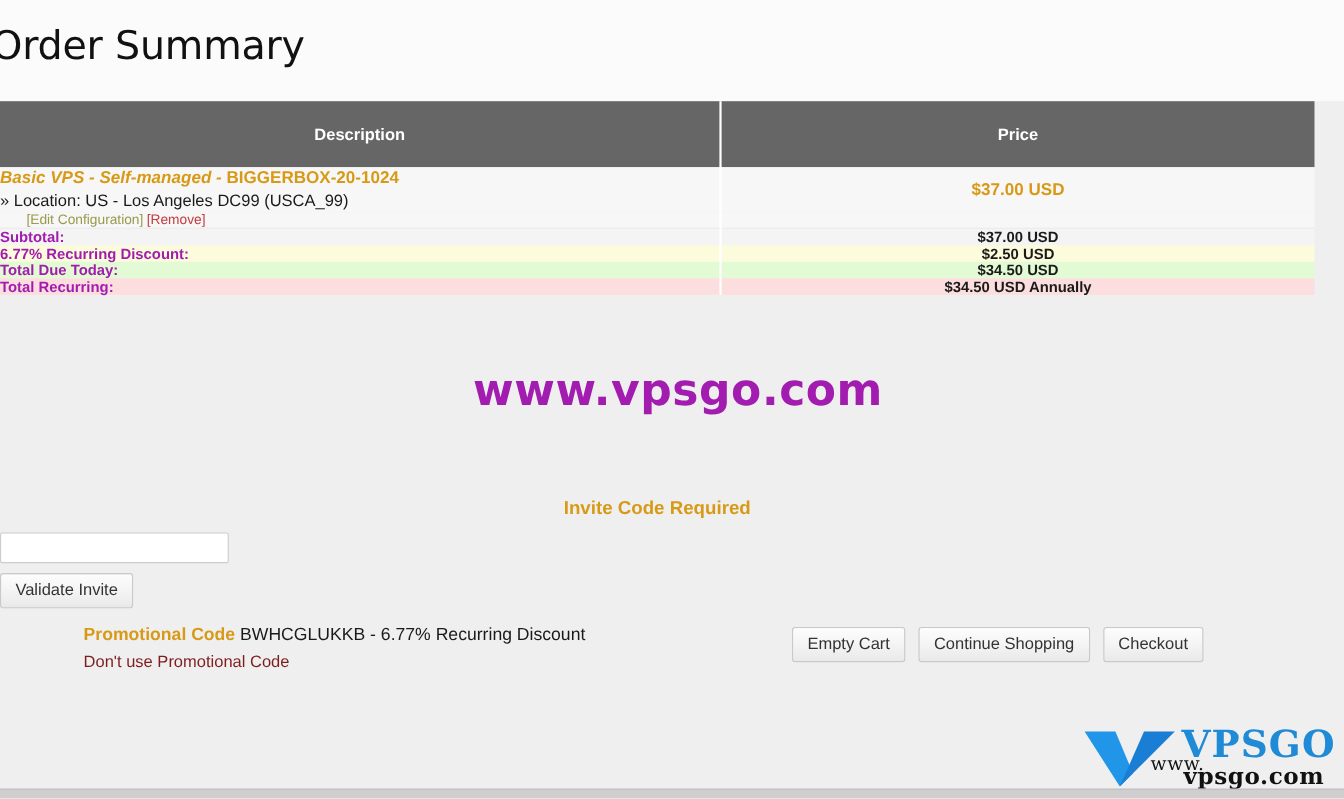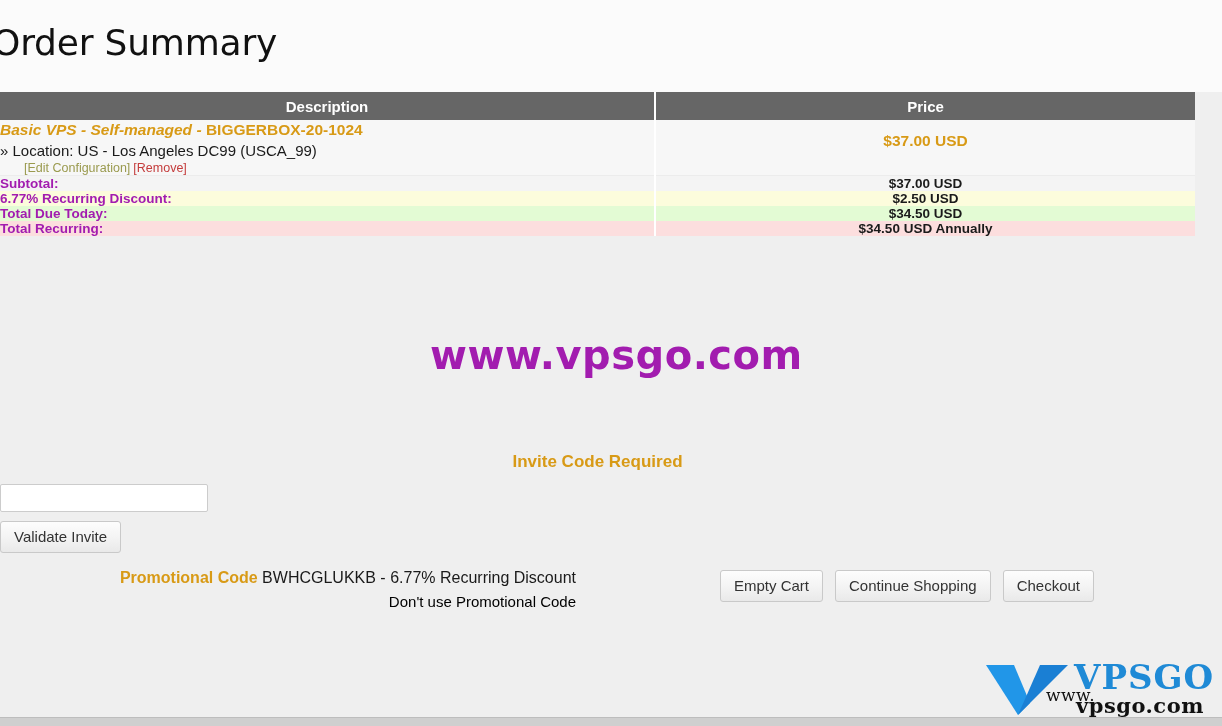--- a/index.html
+++ b/index.html
@@ -47,21 +47,21 @@
     font-size: 14px;
   }
   .cart-table th {
     background: #666666;
     color: #ffffff;
     font-size: 15px;
     font-weight: bold;
     height: 28px;
     text-align: center;
     border-right: 2px solid #ffffff;
-    padding: 0;
+    padding: 16px;
   }
   .cart-table th:last-child { border-right: none; }
   .col-desc  { width: 655px; }
   .col-price { width: 540px; }
 
   .cart-table td {
     padding: 0;
     vertical-align: middle;
     border-right: 2px solid #ffffff;
   }
@@ -177,39 +177,38 @@
     cursor: pointer;
     white-space: nowrap;
   }
 
   
   .promo-block {
     position: absolute;
     left: 76px;
     top: 568px;
     width: 500px;
-    text-align: right;
+    text-align: left;
   }
   .promo-line {
     font-size: 16px;
     color: #1a1a1a;
     white-space: nowrap;
     line-height: 1.3;
   }
   .promo-strong {
     font-weight: bold;
     color: #d89a16;
   }
   .promo-remove {
     display: inline-block;
     margin-top: 4px;
     font-size: 15px;
-    color: #000000;
+    color: #7f1d1d;
     text-decoration: none;
-    margin-left: 41px;
   }
 
   .actions {
     position: absolute;
     left: 720px;
     top: 570px;
     display: flex;
     gap: 12px;
   }
 

